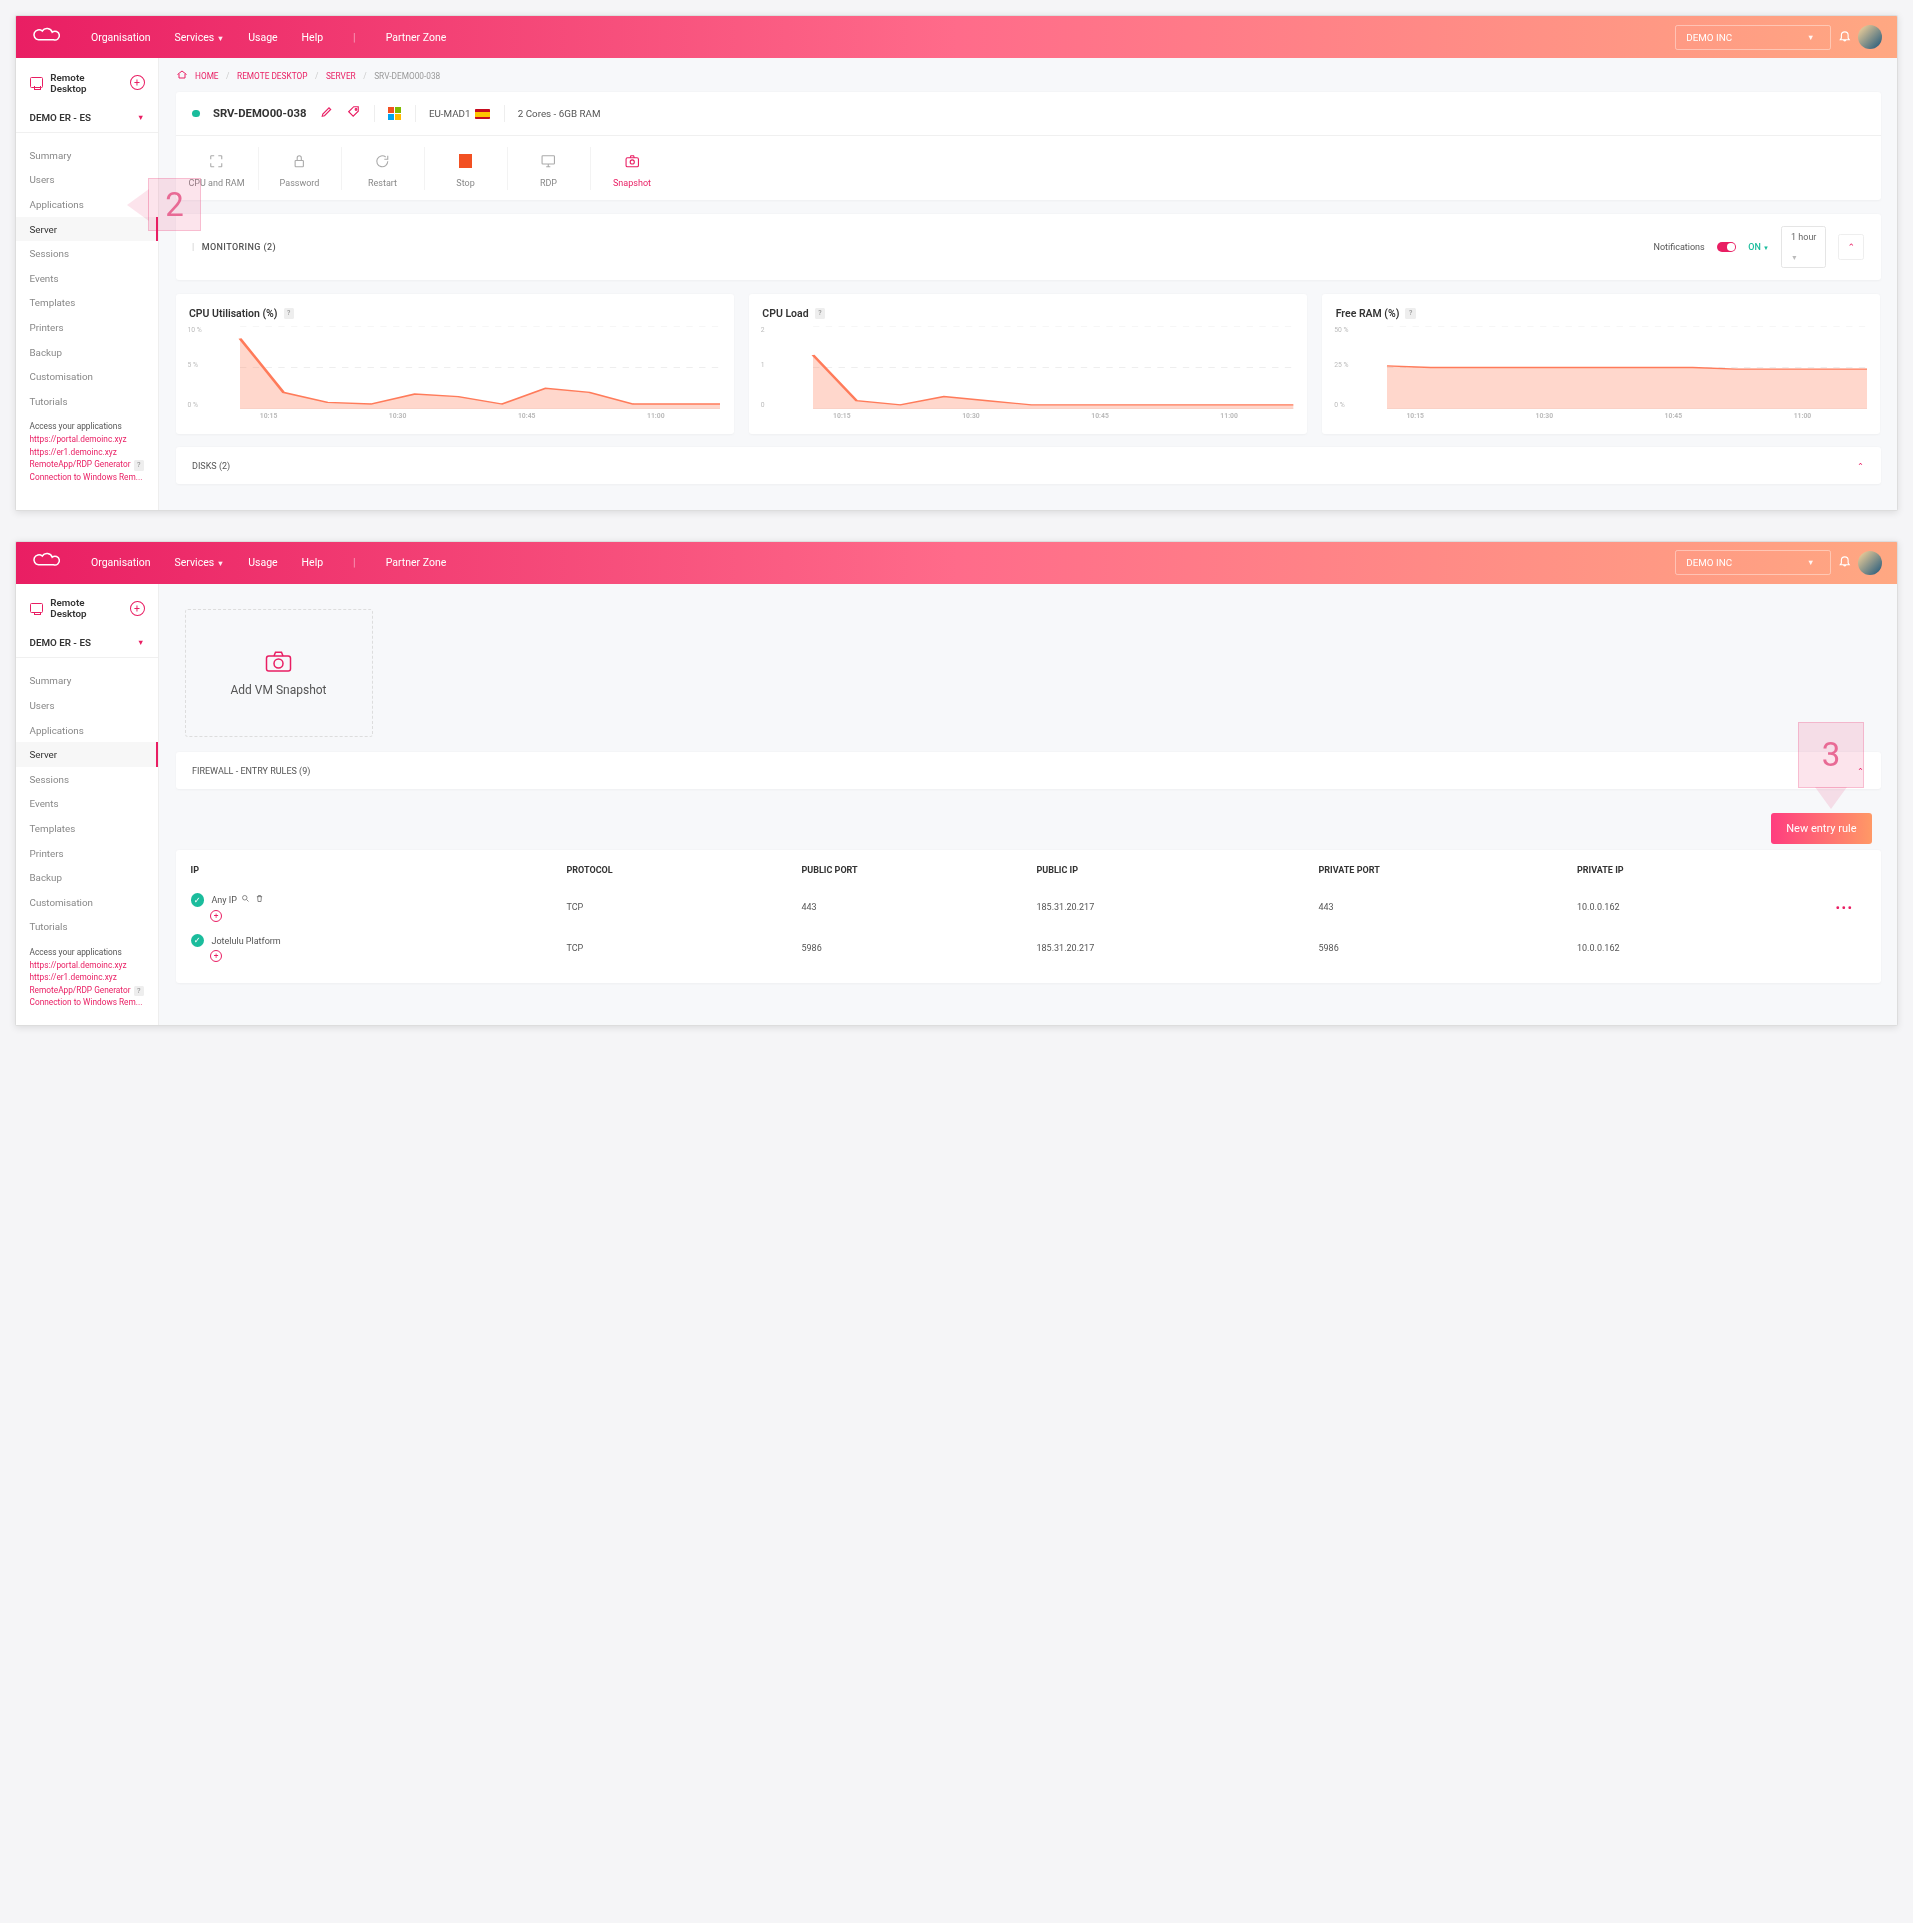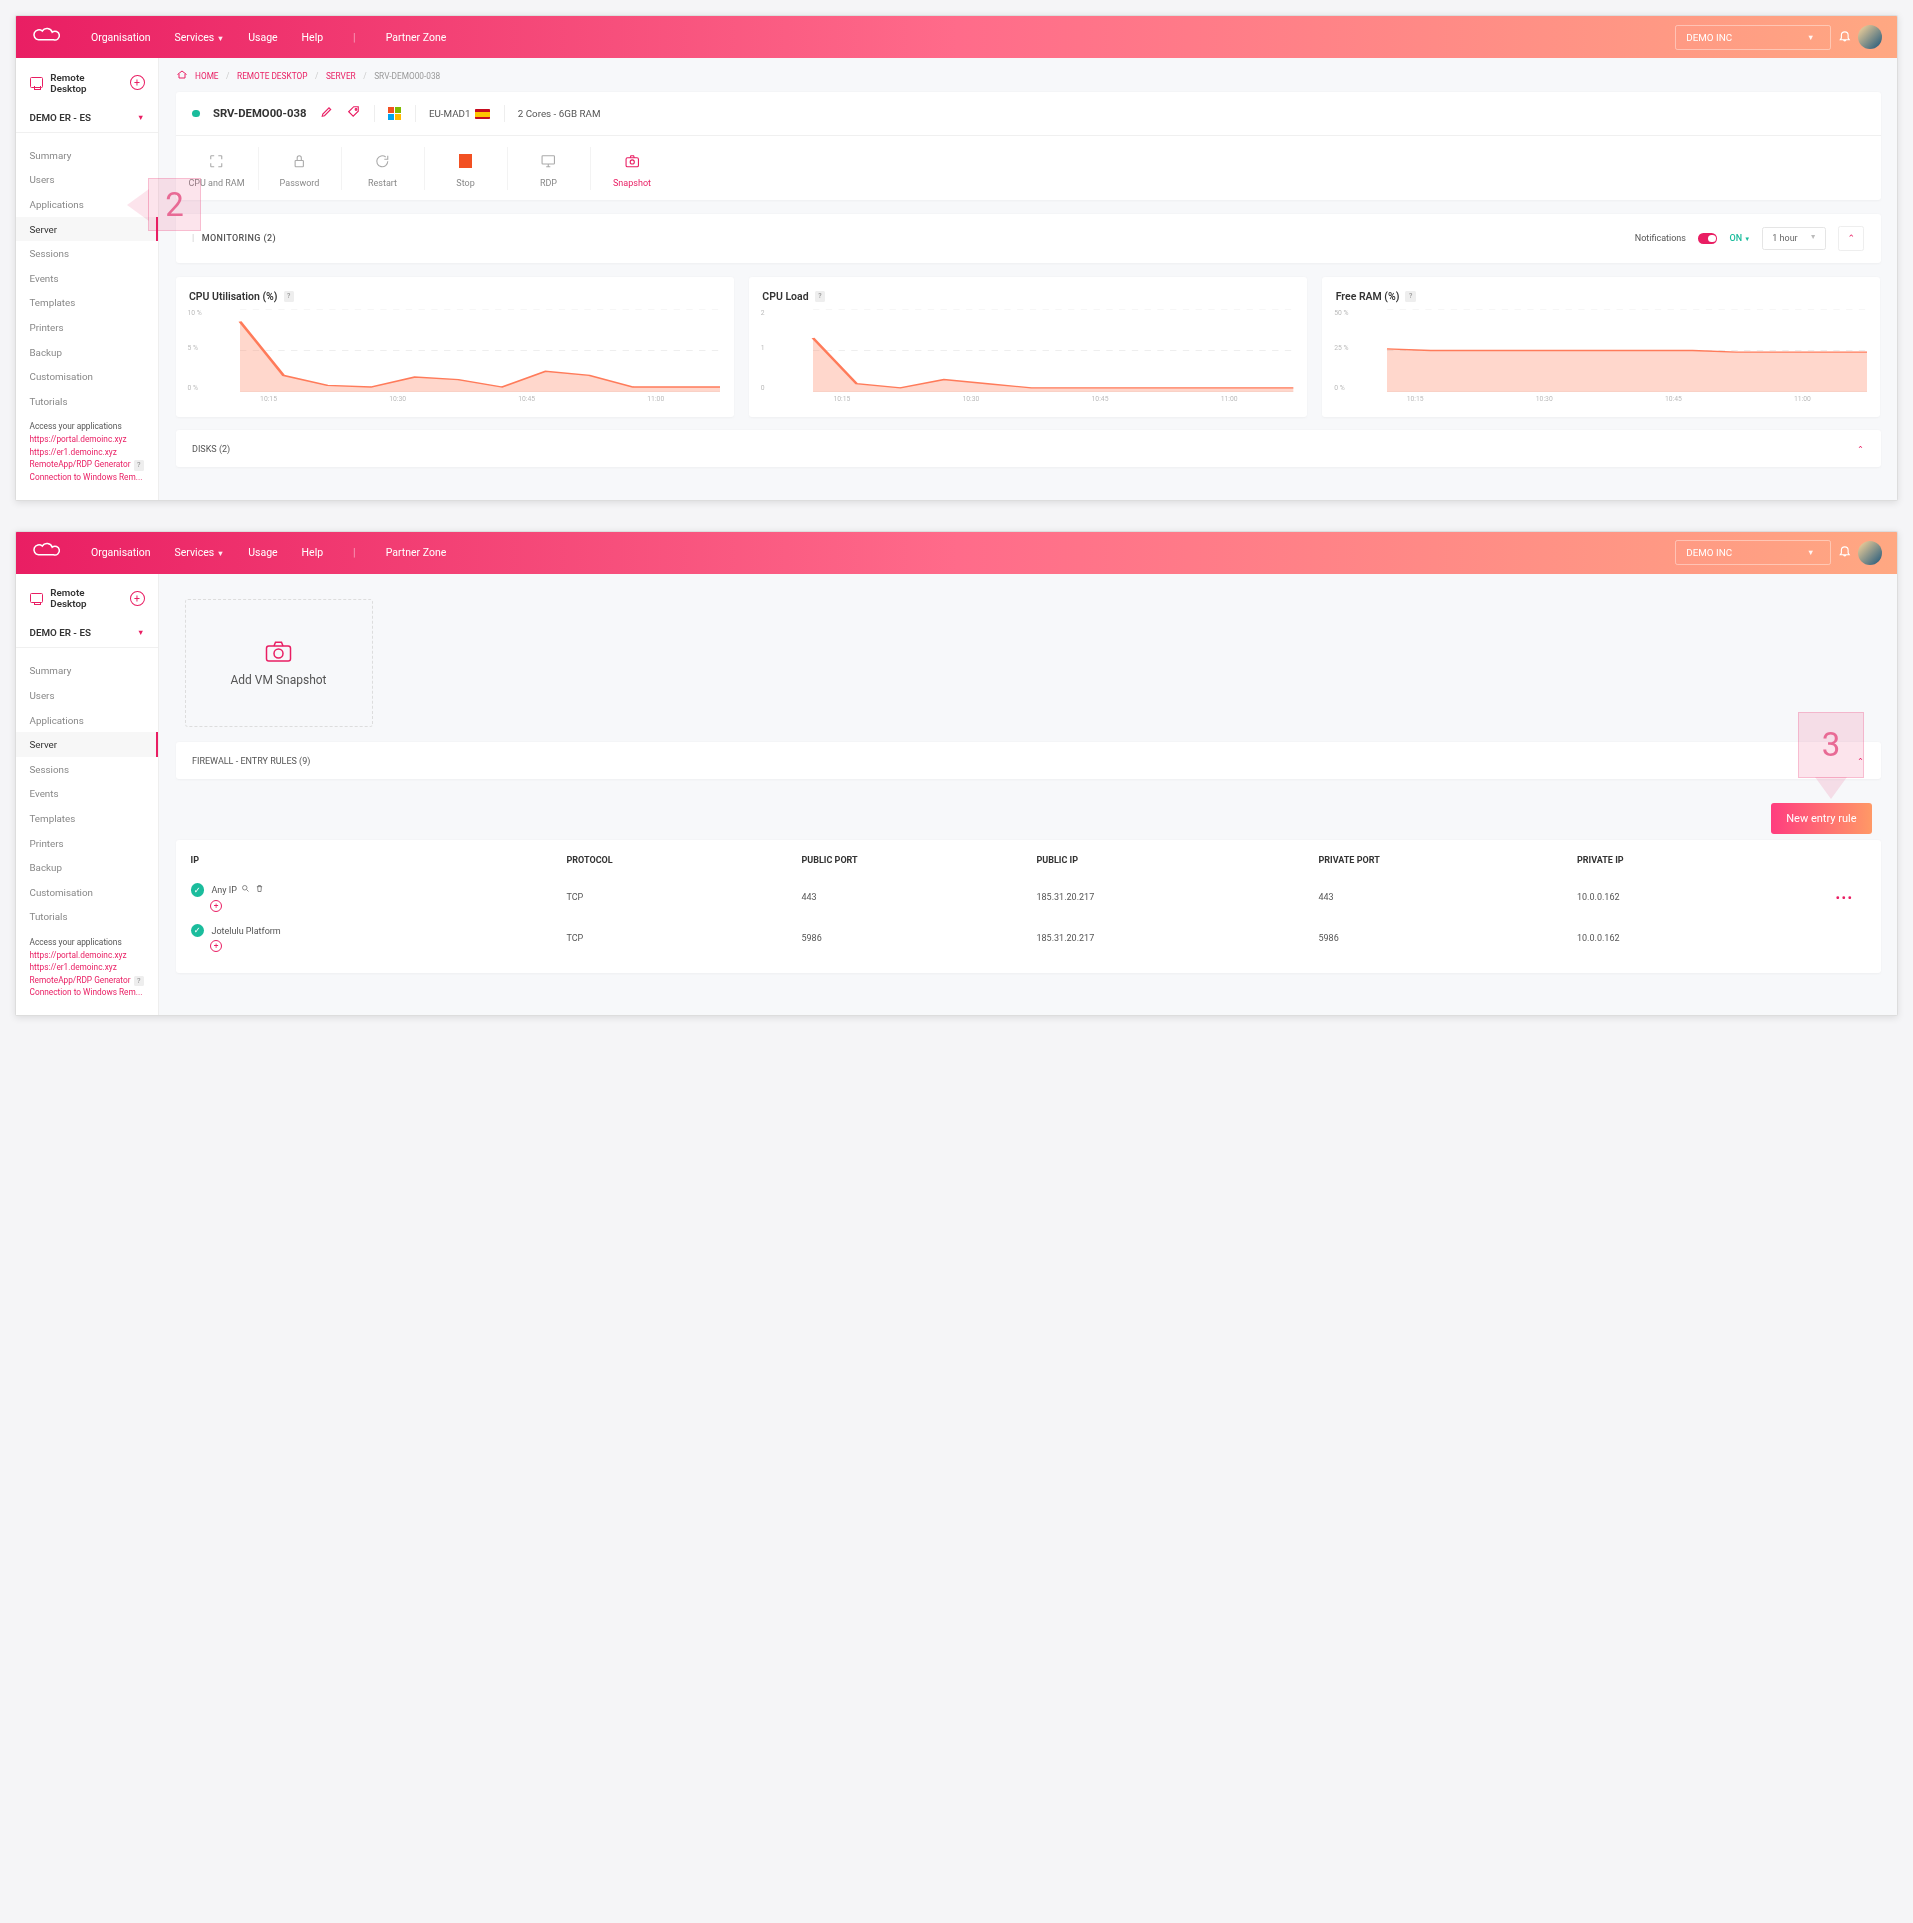--- a/index.html
+++ b/index.html
@@ -52,30 +52,30 @@
 .action-itm.active { color:#e91e63; }
 .aicon svg { width: 16.5px; height: 16.5px; stroke: #aaa; fill:none; stroke-width:1.6; }
 .action-itm.active .aicon svg { stroke: #e91e63; }
 .stop-sq { width: 13.5px; height:13.5px; background:#f25022; }
 .mon-bar { display:flex; align-items:center; padding: 12px 16.5px; font-size: 9px; color:#555; }
 .mon-bar .count { letter-spacing: 0.4px; font-weight:500; }
 .mon-right { margin-left:auto; display:flex; align-items:center; gap: 12px; }
 .toggle { width:19.5px; height:10.5px; background:#e91e63; border-radius:5.3px; position:relative; }
 .toggle::after { content:''; position:absolute; width:7.5px; height:7.5px; background:#fff; border-radius:50%; top:1.5px; right:1.5px; }
 .on-txt { color:#1abc9c; font-weight:500; }
-.sel-box { border:0.8px solid #e5e5e5; border-radius:2.3px; padding:5.3px 9px; display:flex; gap:12px; font-size:9px; color:#666; }
+.sel-box { border:0.8px solid #e5e5e5; border-radius:2.3px; padding:5.3px 9px; display:flex; gap:12px; font-size:9px; color:#666;flex-direction:column; }
 .collapse-up { width:25.6px; height:25.6px; border:0.8px solid #eee; border-radius:2.3px; display:flex; align-items:center; justify-content:center; color:#e91e63; font-size:9px; }
 .charts-row { display:flex; gap:15px; }
 .chart-card { flex:1; background:#fff; border-radius:3px; padding: 13.5px; box-shadow:0 0.8px 2.3px rgba(0,0,0,0.04); }
 .chart-title { font-size:10.5px; color:#333; font-weight:600; margin-bottom: 3px; display:flex; align-items:center; gap:6px; }
 .q-sm { width:10.5px; height:10.5px; background:#eee; border-radius:1.5px; text-align:center; font-size:6.8px; line-height:10.5px; color:#999; }
 .chart-area { position:relative; height:83px; margin-top:6px; }
 .chart-svg { width:100%; height:100%; }
 .y-label { position:absolute; left:-1.5px; font-size:6.8px; color:#bbb; }
-.x-labels { display:flex; justify-content:space-around; font-size:6.8px; color:#bbb; margin-top:3px; padding-left:15px; }
+.x-labels { display:flex; justify-content:space-around; font-size:6.8px; color:#bbb; margin-top:3px; padding-left:15px;font-weight:bold; }
 .panel-row { padding: 13.5px 16.5px; display:flex; justify-content:space-between; font-size:9px; color:#555; }
 .panel-row .up { color:#e91e63; font-size:8.3px; }
 
 .snapshot-box { margin:13.5px 0 15px 9px; width:188px; height:128px; border:1.5px dashed #ddd; border-radius:3px; display:flex; flex-direction:column; align-items:center; justify-content:center; gap:10.5px; color:#555; }
 .snapshot-box svg { width:27px; height:22.5px; stroke:#e91e63; fill:none; stroke-width:2; }
 .new-rule-btn { background: linear-gradient(90deg, #ff3d7f, #ff9966); color:#fff; border:none; border-radius:3px; padding:9px 15px; font-size:11px; float:right; margin:10.5px 9px 6px 0; cursor:pointer; }
 .fw-table { width:100%; padding:7.5px 9px 15px; }
 .fw-head, .fw-row { display:grid; grid-template-columns: 1.6fr 1fr 1fr 1.2fr 1.1fr 1.1fr 30px; align-items:center; font-size:9px; }
 .fw-head { color:#333; font-weight:700; padding:7.5px 6px 12px; }
 .fw-row { color:#555; padding:6px 6px; }

